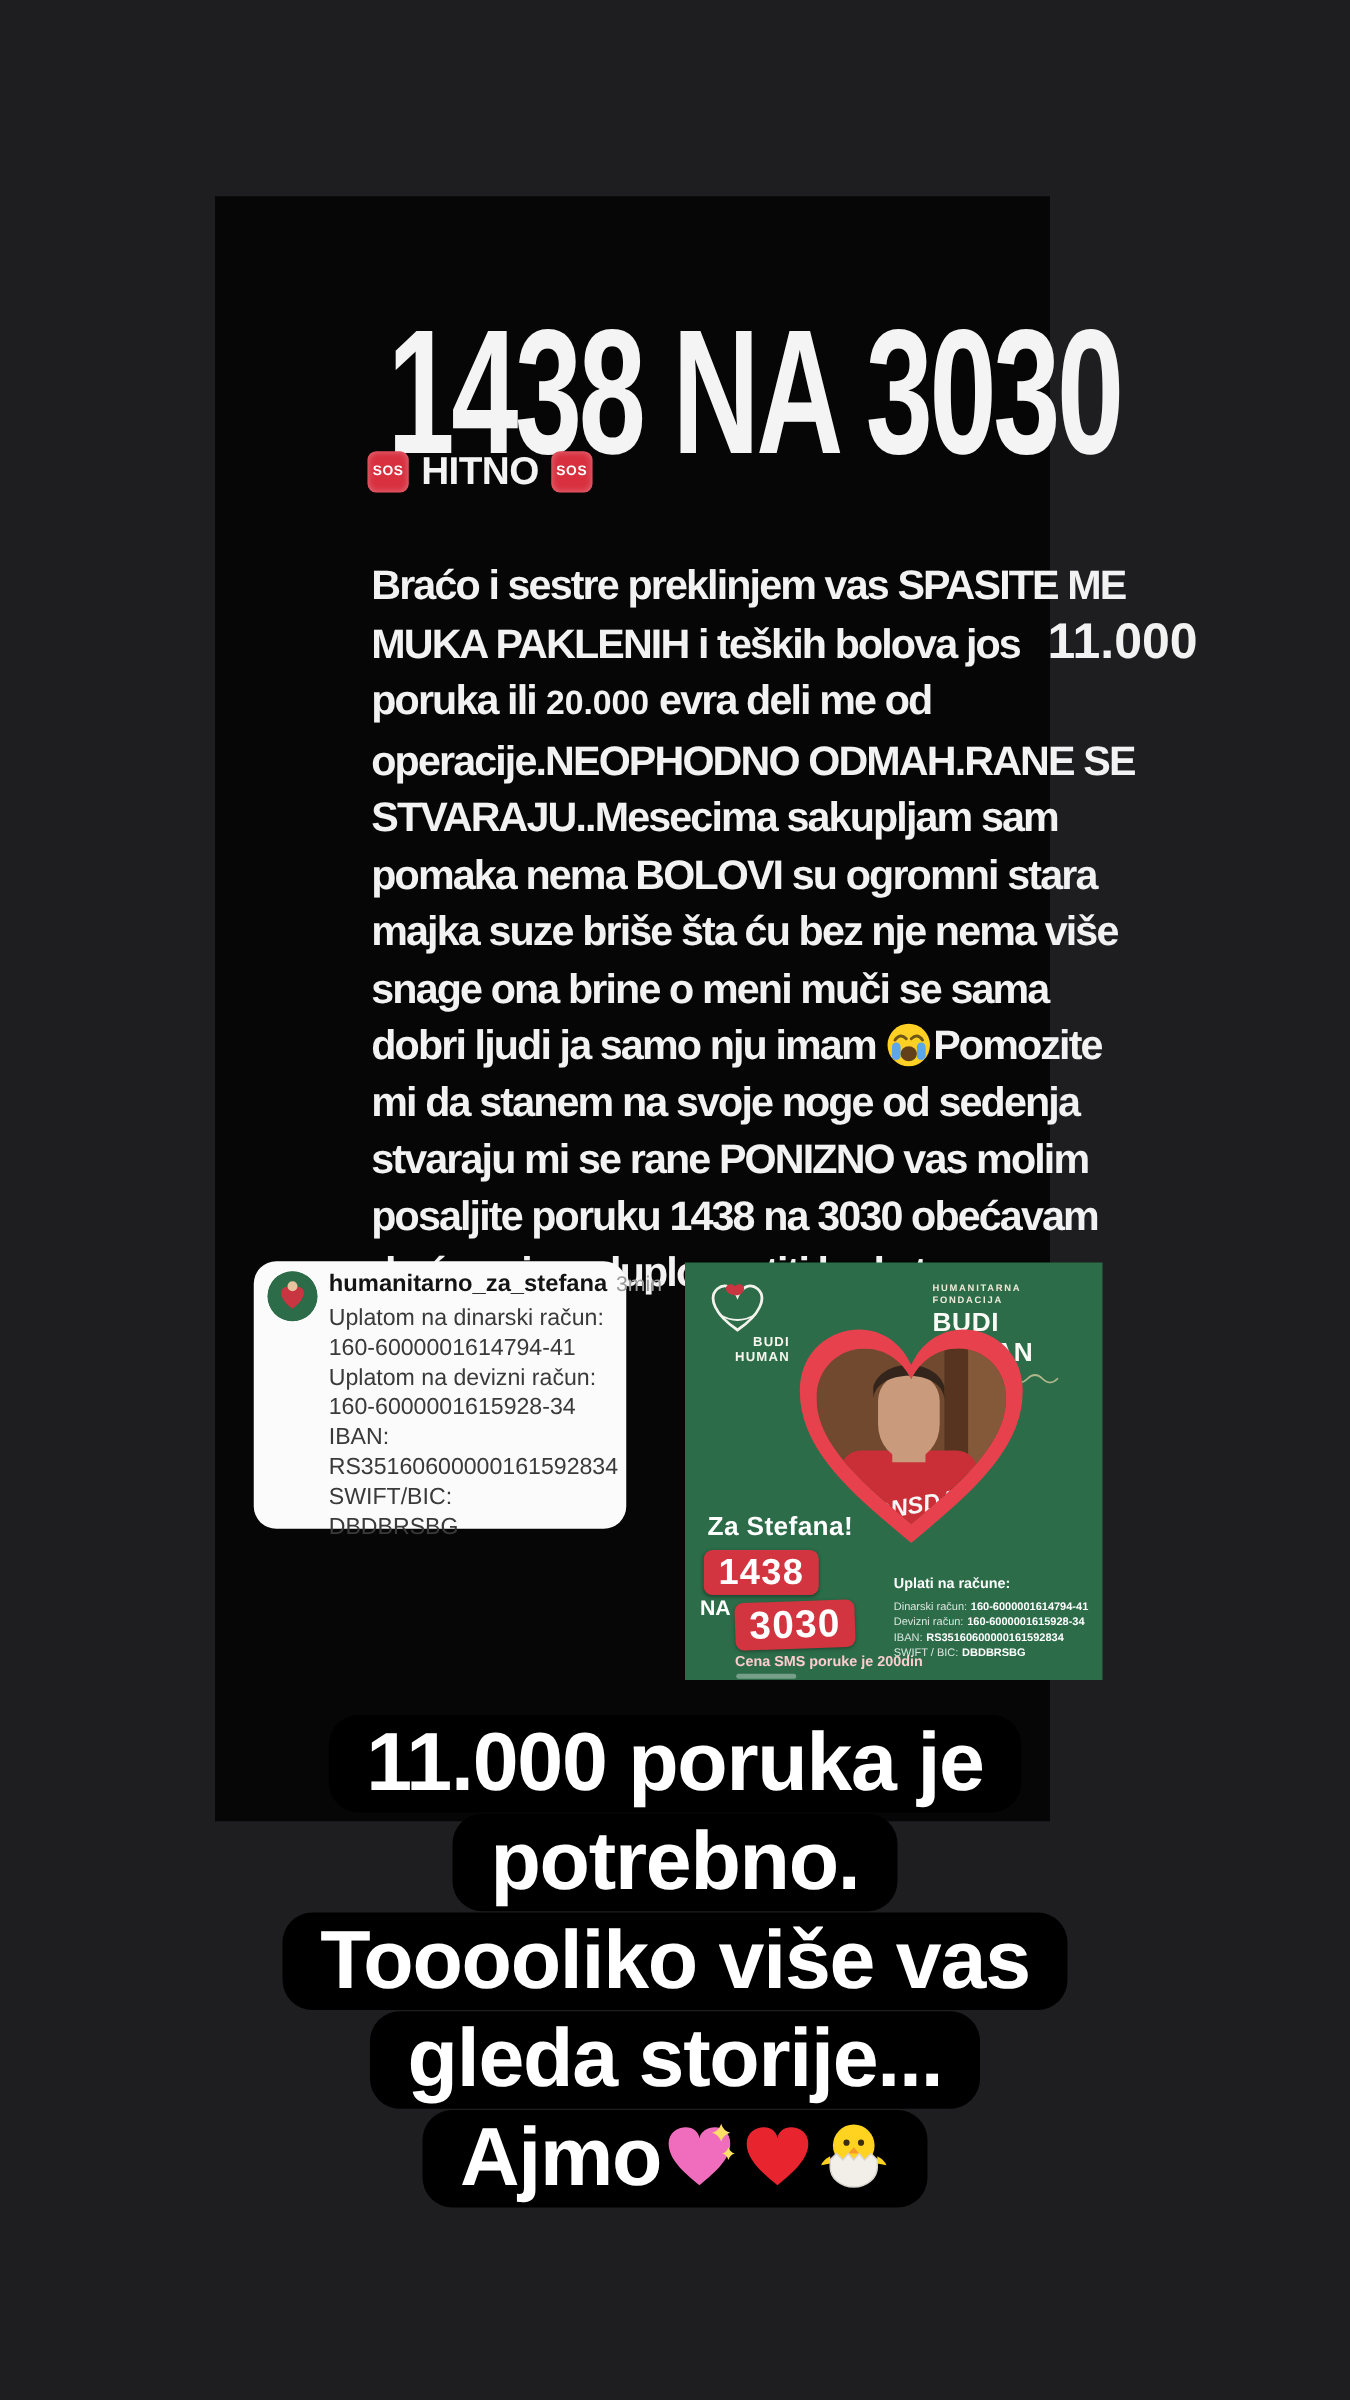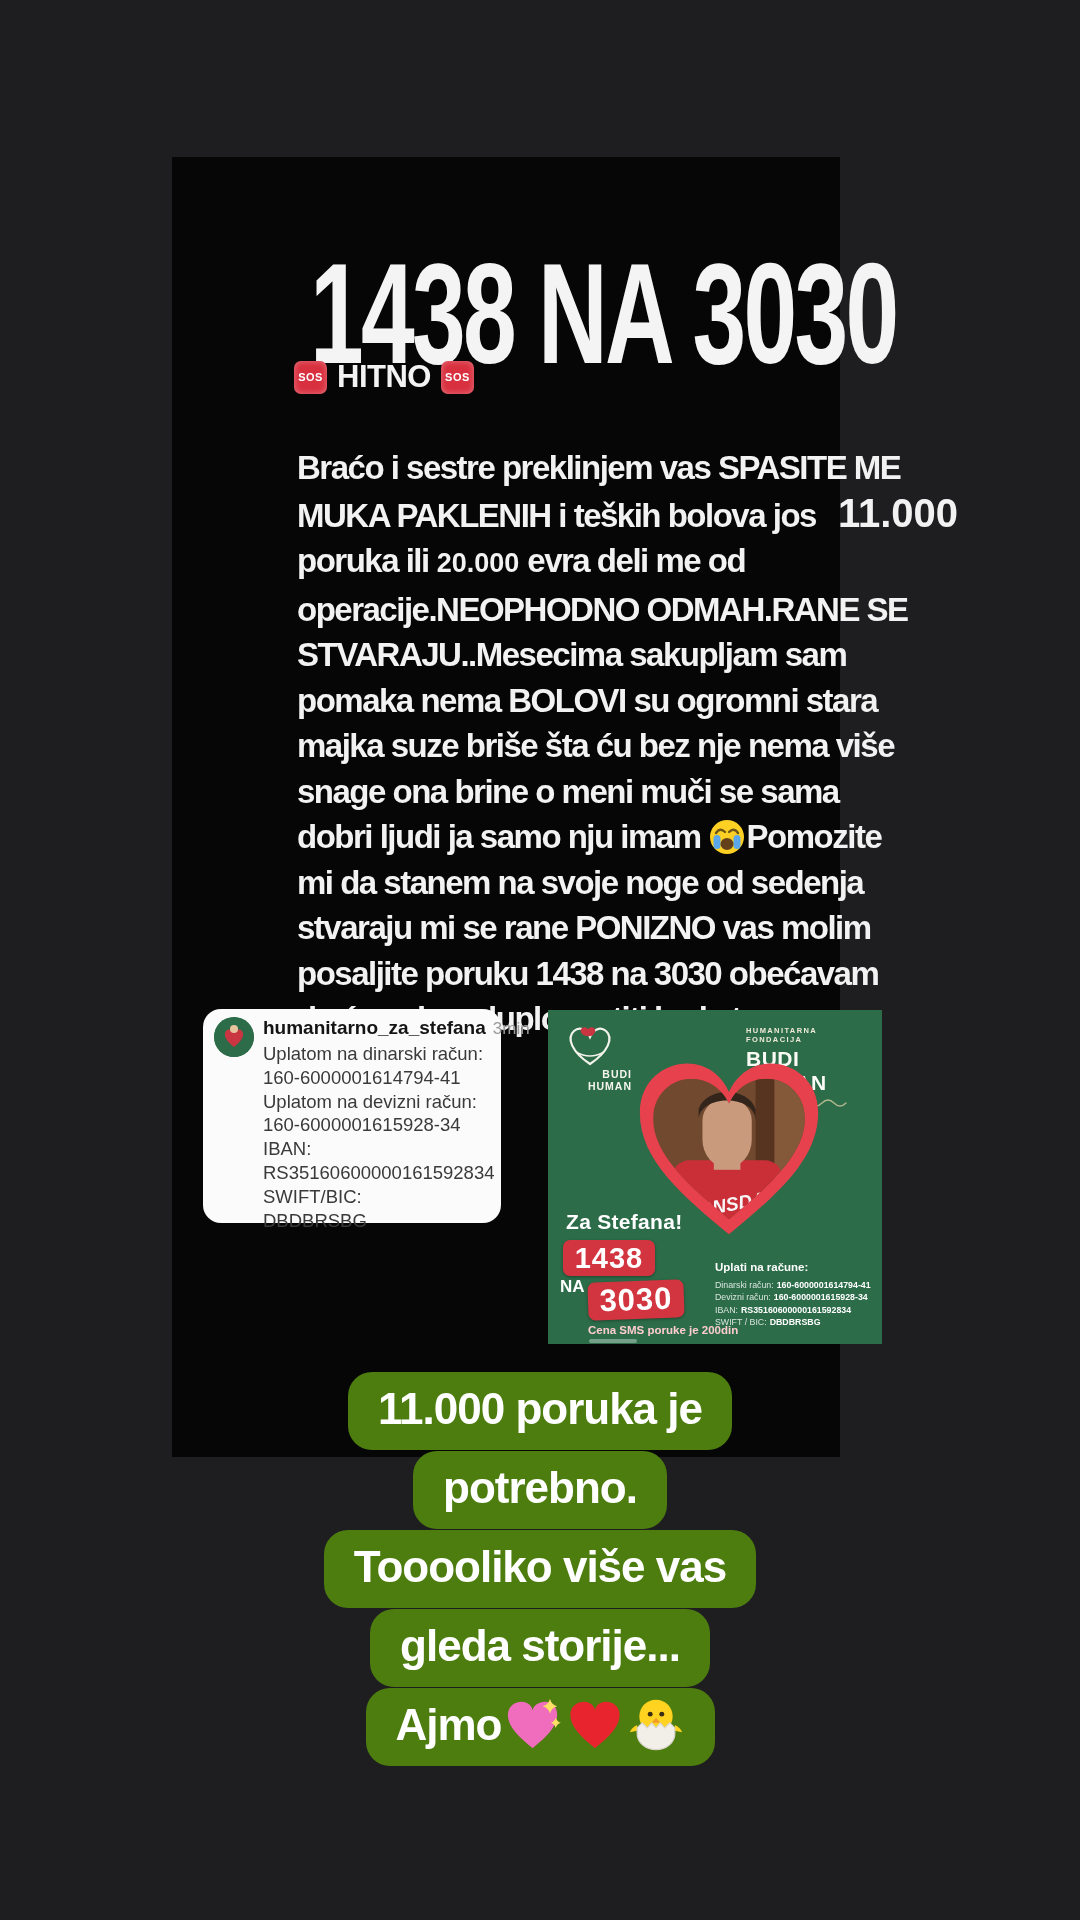--- a/index.html
+++ b/index.html
@@ -56,21 +56,21 @@
                  background:rgba(255,255,255,.35);}
   .accounts{position:absolute;left:167px;top:251px;white-space:nowrap;}
   .acc-title{font-size:11.5px;font-weight:bold;margin-bottom:6px;color:#fdfdfd;}
   .acc-row{font-size:8.8px;line-height:12.4px;color:#ffffff;}
   .acc-label{opacity:.82;}
   .acc-value{font-weight:bold;margin-left:3px;}
 
   
   .overlay{position:absolute;left:0;top:1372px;width:100%;display:flex;flex-direction:column;
            align-items:center;}
-  .pill{background:#4d7c0f;color:#fff;font-weight:bold;font-size:44px;letter-spacing:-1px;
+  .pill{background:#000000;color:#fff;font-weight:bold;font-size:66px;letter-spacing:-1px;
         line-height:74px;padding:0 30px 4px 30px;border-radius:24px;margin-bottom:1px;
         white-space:nowrap;display:flex;align-items:center;}
   .pill .emoji{display:inline-block;width:58px;height:58px;margin-left:3px;}
 
   svg{display:block;}
 </style>
 </head>
 <body>
 
 <div class="page">

